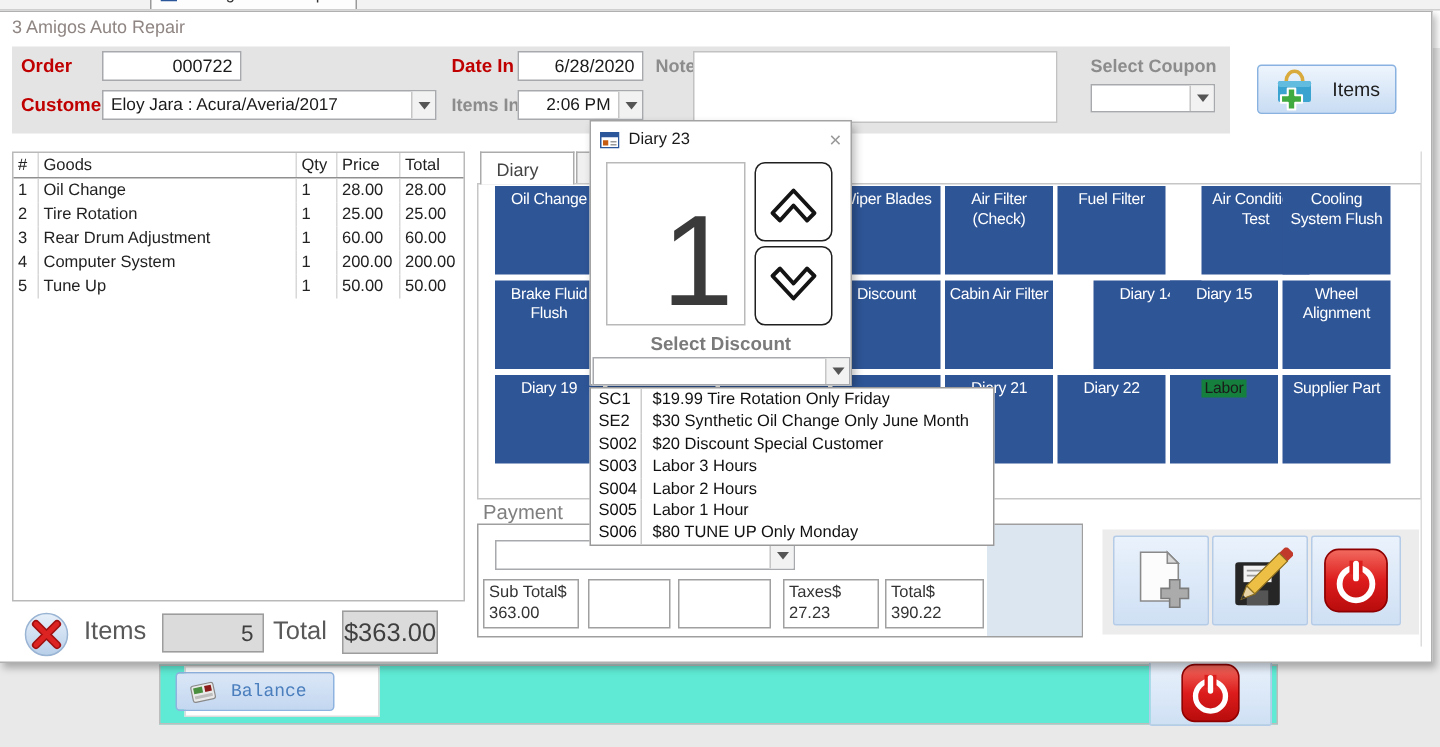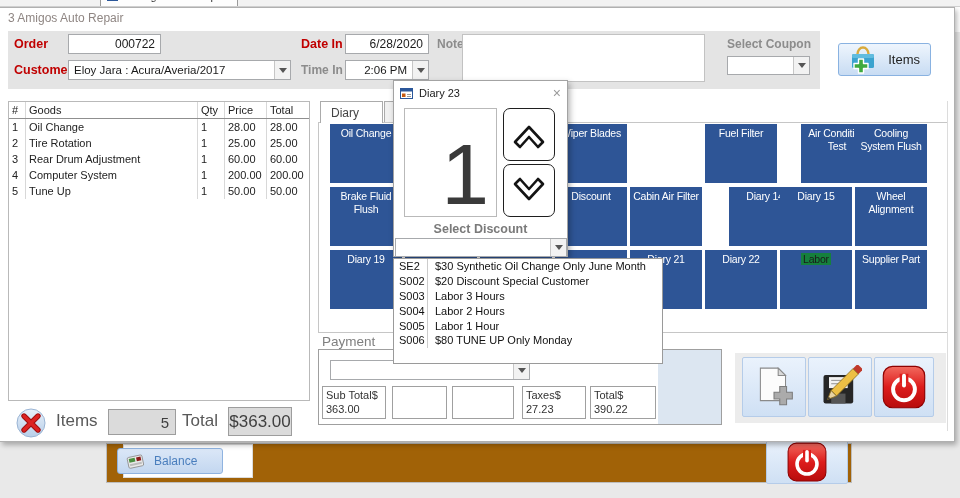--- a/index.html
+++ b/index.html
@@ -12,21 +12,21 @@
   }
   .abs { position:absolute; }
 
   
   #top-strip { left:0; top:0; width:960px; height:7px; background:#f2f2f2; border-bottom:1px solid #cfcfcf; overflow:hidden; z-index:4; }
   #bg-tab { position:absolute; left:100px; top:-15px; width:138px; height:22px; background:#fdfdfd; border:1px solid #9a9a9a; display:flex; align-items:center; gap:5px; padding:0 6px; font-size:11px; color:#333; }
   #bg-tab .mini-icon { width:11px; height:10px; flex:0 0 auto; }
   #top-right-white { left:948px; top:0; width:12px; height:32px; background:#ffffff; z-index:2; }
 
   
-  #parent-window { left:106px; top:443px; width:746px; height:40px; background:#a16207; border:1px solid #bdbdbd; z-index:1; }
+  #parent-window { left:106px; top:443px; width:746px; height:40px; background:#5eead4; border:1px solid #bdbdbd; z-index:1;font-family:Liberation Mono, monospace; }
   #balance-group { position:absolute; left:16px; top:0px; width:130px; height:34px; border:1px solid #dcdcdc; background:#fff; }
   #balance-button { position:absolute; left:10px; top:4px; width:106px; height:26px; background:linear-gradient(#dbe7f7,#c3d7f0); border:1px solid #8fb3e0; border-radius:3px; display:flex; align-items:center; gap:8px; padding:0 8px; }
   #balance-button span { font-size:12px; color:#4a7ebd; }
   #bottom-power { left:766px; top:439px; width:82px; height:45px; z-index:2; display:flex; align-items:center; justify-content:center; background:linear-gradient(#eaf2fc,#cfe0f4); border:1px solid #b5cce9; border-radius:2px; }
 
   
   #main-window { left:0px; top:7px; width:955px; height:435px; background:#ffffff; border:1px solid #b0b0b0; border-left:none; box-shadow:2px 3px 5px rgba(0,0,0,.28); z-index:3; }
   #window-title { left:8px; top:3px; font-size:12px; color:#8f8683; }
 
   
@@ -180,21 +180,21 @@
   </div>
 
   <div id="customer-label" class="abs lbl-red">Customer</div>
   <div id="customer-combo" class="abs combo">
     <span class="val">Eloy Jara : Acura/Averia/2017</span>
     <span class="arrow-box">
         <span class="tri-down"></span>
       </span>
   </div>
 
-  <div id="time-label" class="abs lbl-gray">Time In</div>
+  <div id="time-label" class="abs lbl-gray">Items In</div>
   <div id="time-combo" class="abs combo">
     <span class="val right">2:06 PM</span>
     <span class="arrow-box">
         <span class="tri-down"></span>
       </span>
   </div>
 
   <div id="items-button" class="abs">
     <svg width="32" height="28" viewBox="0 0 32 28">
       <ellipse cx="17" cy="8" rx="5.5" ry="6.5" fill="none" stroke="#d9aa3c" stroke-width="2.4"></ellipse>
@@ -267,20 +267,21 @@
   <div id="total-box" class="abs">$363.00</div>
 
   <div id="tab-diary" class="abs tab">Diary</div>
   <div id="tab-2" class="abs tab">M</div>
   <div id="tab-page" class="abs"></div>
   <div id="svc-grid"></div>
   <div class="svc-btn" style="left: 330px; top: 116px;"><span>Oil Change</span></div>
     <div class="svc-btn" style="left: 405px; top: 116px;"><span></span></div>
     <div class="svc-btn" style="left: 480px; top: 116px;"><span></span></div>
     <div class="svc-btn" style="left: 555px; top: 116px;"><span>Wiper Blades</span></div>
+    <div class="svc-btn" style="left: 630px; top: 116px;"><span>Air Filter (Check)</span></div>
     <div class="svc-btn" style="left: 705px; top: 116px;"><span>Fuel Filter</span></div>
     <div class="svc-btn" style="left: 801px; top: 116px;"><span>Air Condition Test</span></div>
     <div class="svc-btn" style="left: 855px; top: 116px;"><span>Cooling System Flush</span></div>
     <div class="svc-btn" style="left: 330px; top: 179px;"><span>Brake Fluid Flush</span></div>
     <div class="svc-btn" style="left: 405px; top: 179px;"><span></span></div>
     <div class="svc-btn" style="left: 480px; top: 179px;"><span></span></div>
     <div class="svc-btn" style="left: 555px; top: 179px;"><span>Discount</span></div>
     <div class="svc-btn" style="left: 630px; top: 179px;"><span>Cabin Air Filter</span></div>
     <div class="svc-btn" style="left: 705px; top: 179px; margin-left: 24px;"><span>Diary 14</span></div>
     <div class="svc-btn" style="left: 780px; top: 179px;"><span>Diary 15</span></div>
@@ -388,20 +389,24 @@
   <div id="discount-combo" class="combo">
     <span class="val"></span>
     <span class="arrow-box">
         <span class="tri-down"></span>
       </span>
   </div>
 </div>
 
 <div id="discount-list" class="abs">
     <div class="dl-row">
+      <span class="dl-code">SC1</span>
+      <span class="dl-desc">$19.99 Tire Rotation Only Friday</span>
+    </div>
+    <div class="dl-row">
       <span class="dl-code">SE2</span>
       <span class="dl-desc">$30 Synthetic Oil Change Only June Month</span>
     </div>
     <div class="dl-row">
       <span class="dl-code">S002</span>
       <span class="dl-desc">$20 Discount Special Customer</span>
     </div>
     <div class="dl-row">
       <span class="dl-code">S003</span>
       <span class="dl-desc">Labor 3 Hours</span>

